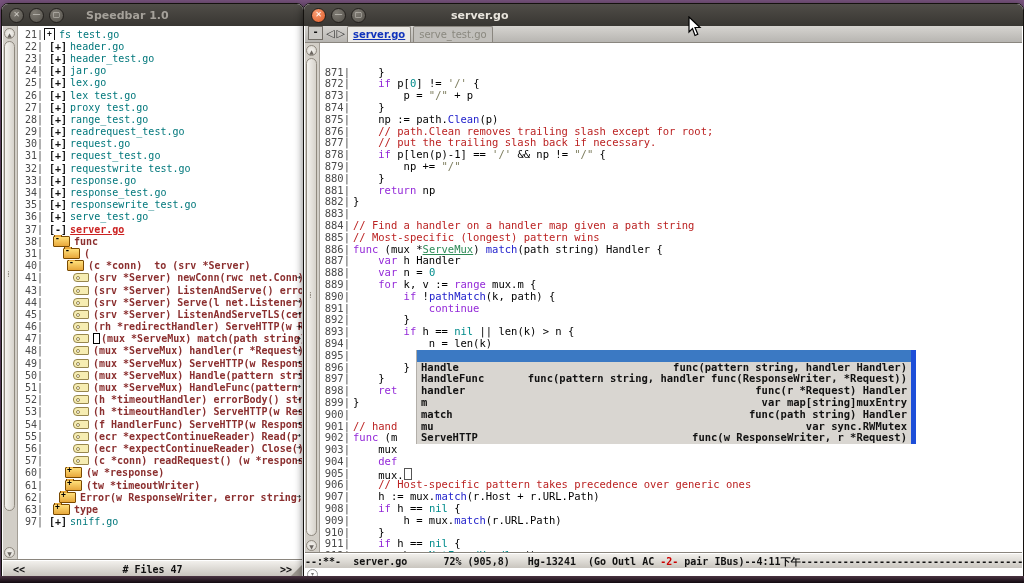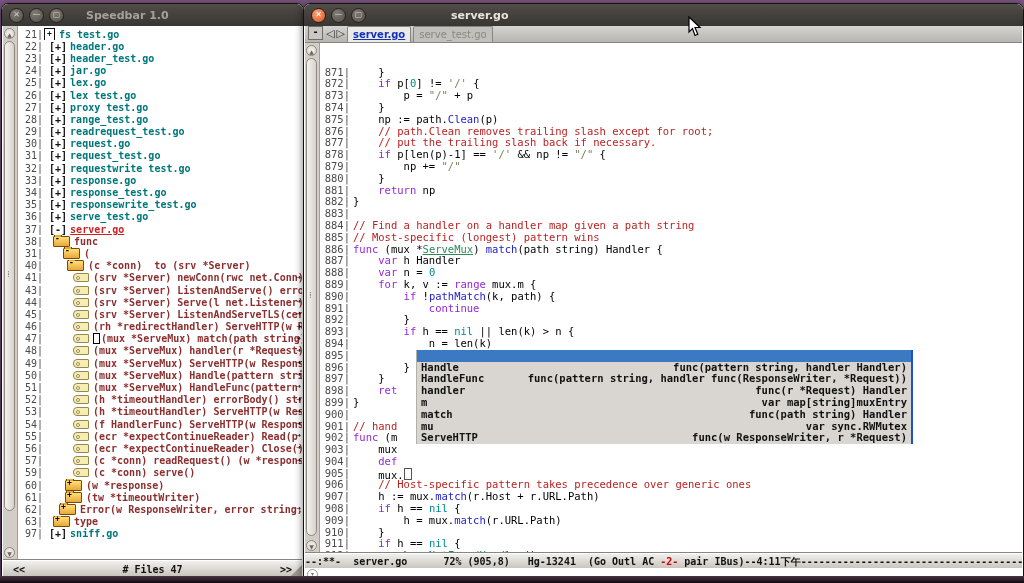--- a/index.html
+++ b/index.html
@@ -25,21 +25,21 @@
   .vs-thumb{position:absolute;left:1px;width:11px;border:1px solid #8f897f;border-radius:6px;
     background:linear-gradient(90deg,#f5f3ef,#d6d2cb);box-sizing:border-box;}
   .vs-thumb::after{content:"⁞";position:absolute;left:2px;top:50%;margin-top:-7px;color:#8f897f;font-size:9px;}
   
   #sb-win{left:1px;top:3px;width:301px;height:573px;}
   #sb-title{color:#a5a19a;margin-left:17px;}
   .sb-body{position:absolute;top:22px;left:1px;right:1px;bottom:17px;background:#fff;display:flex;overflow:hidden;}
   .tree{flex:1;overflow:hidden;font-family:"DejaVu Sans Mono",monospace;font-size:10px;padding-top:2px;}
   .trow{height:12.2px;display:flex;align-items:center;white-space:pre;position:relative;overflow:hidden;}
   .tnum{width:25px;text-align:right;color:#4a4a4a;flex:0 0 auto;}
-  .tlabel.file{color:#00777b;font-weight:bold;}
+  .tlabel.file{color:#00777b;font-weight:normal;}
   .tlabel.sel{color:#cc2222;font-weight:bold;text-decoration:underline;}
   .tlabel.fn{color:#8b2f2f;font-weight:bold;}
   .ic-txt{color:#111;font-weight:bold;margin-right:3px;}
   .ic-fp{display:inline-block;width:9px;height:11px;border:1px solid #111;background:#fff;
     font-size:8px;line-height:10px;text-align:center;font-weight:bold;margin:0 4px 0 1px;color:#111;}
   .ic-folder{display:inline-block;width:15px;height:9px;background:linear-gradient(#ffe07a,#e8a83c);
     border:1px solid #7a4a00;border-radius:1px;position:relative;margin:0 4px 0 0;flex:0 0 auto;}
   .ic-folder::before{content:"";position:absolute;left:0;top:-3px;width:6px;height:2px;
     background:#e8a83c;border:1px solid #7a4a00;border-bottom:none;}
   .ic-folder .badge{position:absolute;left:1px;top:-3px;font-size:8px;font-weight:bold;color:#000;line-height:9px;}
@@ -69,21 +69,21 @@
   .tab.inactive{background:#c2c0bc;color:#8a887f;}
   .ed-body{position:absolute;top:39px;left:1px;right:1px;height:510px;background:#fff;display:flex;overflow:hidden;}
   .codearea{flex:1;position:relative;overflow:hidden;font-family:"DejaVu Sans Mono",monospace;
     font-size:10.5px;line-height:11.8px;white-space:pre;color:#000;}
   .cline{height:11.8px;display:flex;}
   .ln{width:30px;text-align:right;color:#4a4a4a;flex:0 0 auto;}
   .ct{padding-left:3px;}
   .tk{color:#9328d8;}  .tf{color:#2222cc;}  .tt{color:#2e8b57;text-decoration:underline;}
   .tc{color:#bb2222;}  .ts{color:#7d7d5e;}  .tn{color:#008b8b;}
   .tcur{display:inline-block;width:6px;height:10px;border:1px solid #555;vertical-align:-1px;}
-  .ac{position:absolute;left:96px;top:306.8px;width:494px;border-left:1px solid #b3afa9;border-right:2px solid #1d4ed8;}
+  .ac{position:absolute;left:96px;top:306.8px;width:494px;border-left:1px solid #b3afa9;border-right:5px solid #1d4ed8;}
   .ac-row{height:11.8px;display:flex;justify-content:space-between;background:#d9d6d1;
     padding:0 4px;font-weight:bold;color:#111;overflow:hidden;}
   .ac-row.sel{background:#3b79c3;}
   .ed-mode{position:absolute;left:1px;right:1px;top:549px;height:15px;
     background:linear-gradient(#f2f0ec,#c6c2bb);border-top:1px solid #fff;box-shadow:0 -1px 0 #8a857d;
     font-family:"DejaVu Sans Mono",monospace;font-size:10px;font-weight:bold;color:#111;
     white-space:pre;overflow:hidden;line-height:15px;}
   .ml-alert{color:#cc0000;}
   .mini{position:absolute;left:1px;right:1px;top:564px;height:10px;background:#fff;}
   .mini-ic{position:absolute;left:2px;top:1px;width:9px;height:9px;border:1px solid #999;
@@ -137,21 +137,20 @@
         <div class="trow"><span class="tnum">48|</span><span style="width: 30px; flex: 0 0 auto;"></span><span class="ic-tag"></span><span class="tlabel fn">(mux *ServeMux) handler(r *Request) H</span><span class="tarrow">➔</span></div>
         <div class="trow"><span class="tnum">49|</span><span style="width: 30px; flex: 0 0 auto;"></span><span class="ic-tag"></span><span class="tlabel fn">(mux *ServeMux) ServeHTTP(w ResponseW</span><span class="tarrow">➔</span></div>
         <div class="trow"><span class="tnum">50|</span><span style="width: 30px; flex: 0 0 auto;"></span><span class="ic-tag"></span><span class="tlabel fn">(mux *ServeMux) Handle(pattern string</span><span class="tarrow">➔</span></div>
         <div class="trow"><span class="tnum">51|</span><span style="width: 30px; flex: 0 0 auto;"></span><span class="ic-tag"></span><span class="tlabel fn">(mux *ServeMux) HandleFunc(pattern st</span><span class="tarrow">➔</span></div>
         <div class="trow"><span class="tnum">52|</span><span style="width: 30px; flex: 0 0 auto;"></span><span class="ic-tag"></span><span class="tlabel fn">(h *timeoutHandler) errorBody() strin</span><span class="tarrow">➔</span></div>
         <div class="trow"><span class="tnum">53|</span><span style="width: 30px; flex: 0 0 auto;"></span><span class="ic-tag"></span><span class="tlabel fn">(h *timeoutHandler) ServeHTTP(w Respo</span><span class="tarrow">➔</span></div>
         <div class="trow"><span class="tnum">54|</span><span style="width: 30px; flex: 0 0 auto;"></span><span class="ic-tag"></span><span class="tlabel fn">(f HandlerFunc) ServeHTTP(w ResponseW</span><span class="tarrow">➔</span></div>
         <div class="trow"><span class="tnum">55|</span><span style="width: 30px; flex: 0 0 auto;"></span><span class="ic-tag"></span><span class="tlabel fn">(ecr *expectContinueReader) Read(p []</span><span class="tarrow">➔</span></div>
         <div class="trow"><span class="tnum">56|</span><span style="width: 30px; flex: 0 0 auto;"></span><span class="ic-tag"></span><span class="tlabel fn">(ecr *expectContinueReader) Close() e</span><span class="tarrow">➔</span></div>
         <div class="trow"><span class="tnum">57|</span><span style="width: 30px; flex: 0 0 auto;"></span><span class="ic-tag"></span><span class="tlabel fn">(c *conn) readRequest() (w *response,</span><span class="tarrow">➔</span></div>
-        <div class="trow"><span class="tnum">59|</span><span style="width: 30px; flex: 0 0 auto;"></span><span class="ic-tag"></span><span class="tlabel fn">(c *conn) serve()</span></div>
         <div class="trow"><span class="tnum">60|</span><span style="width: 22px; flex: 0 0 auto;"></span><span class="ic-folder"><span class="badge">+</span></span><span class="tlabel fn">(w *response)</span></div>
         <div class="trow"><span class="tnum">61|</span><span style="width: 22px; flex: 0 0 auto;"></span><span class="ic-folder"><span class="badge">+</span></span><span class="tlabel fn">(tw *timeoutWriter)</span></div>
         <div class="trow"><span class="tnum">62|</span><span style="width: 16px; flex: 0 0 auto;"></span><span class="ic-folder"><span class="badge">+</span></span><span class="tlabel fn">Error(w ResponseWriter, error string, c</span><span class="tarrow">➔</span></div>
         <div class="trow"><span class="tnum">63|</span><span style="width: 10px; flex: 0 0 auto;"></span><span class="ic-folder"><span class="badge">+</span></span><span class="tlabel fn">type</span></div>
         <div class="trow"><span class="tnum">97|</span><span style="width: 0px; flex: 0 0 auto;"></span><span class="ic-txt"> [+]</span><span class="tlabel file">sniff.go</span></div>
       </div>
   </div>
   <div class="sb-mode">
     <span>&lt;&lt;</span>
     <span># Files  47</span>

